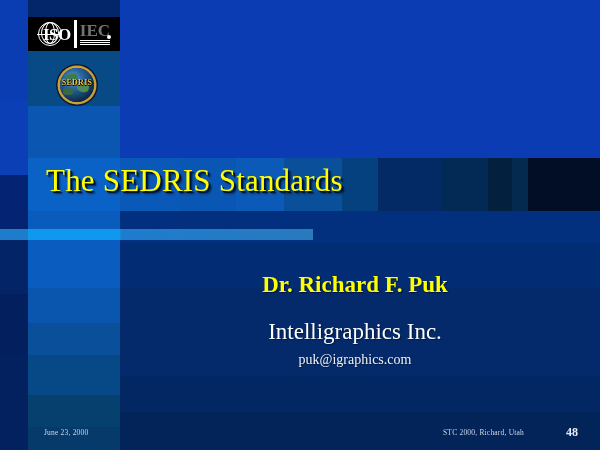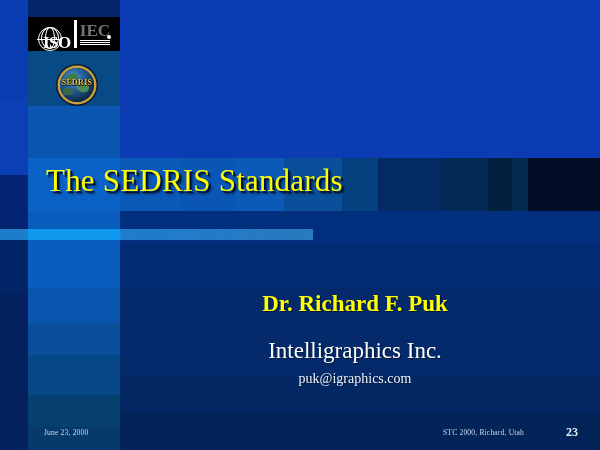--- a/index.html
+++ b/index.html
@@ -51,21 +51,21 @@
     left: 28px; top: 229px; width: 92px; height: 11px; background: #0e99ee;
   }
 
   
   .isoiec {
     left: 28px; top: 17px; width: 92px; height: 34px;
     background: #000;
     display: flex; align-items: center; justify-content: center;
   }
   .isoiec .iso-g {
-    display: flex; align-items: flex-end; height: 100%;
+    display: flex; align-items: center; height: 100%;
   }
   .iso-word {
     color: #fff;
     font-family: "Liberation Serif", "DejaVu Serif", serif;
     font-weight: bold;
     font-size: 17px;
     letter-spacing: -0.5px;
     line-height: 1;
   }
   .iso-globe {
@@ -134,21 +134,20 @@
     left: 120px; top: 272px; width: 470px;
     text-align: center;
   }
   .presenter {
     color: #ffff00;
     font-family: "Liberation Serif","DejaVu Serif",serif;
     font-weight: bold;
     font-size: 23px;
     line-height: 1.15;
     text-shadow: 1px 1px 1px rgba(0,0,0,0.5);
-    margin-top: 19px;
   }
   .company {
     color: #ffffff;
     font-family: "Liberation Serif","DejaVu Serif",serif;
     font-size: 23px;
     line-height: 1.35;
     margin-top: 18px;
     text-shadow: 1px 1px 1px rgba(0,0,0,0.45);
   }
   .email {
@@ -267,15 +266,15 @@
   <div class="slide-title">The SEDRIS Standards</div>
 
   <div class="byline">
     <div class="presenter">Dr. Richard F. Puk</div>
     <div class="company">Intelligraphics Inc.</div>
     <div class="email">puk@igraphics.com</div>
   </div>
 
   <div class="footer-date">June 23, 2000</div>
   <div class="footer-event">STC 2000, Richard, Utah</div>
-  <div class="footer-page">23</div>
+  <div class="footer-page">48</div>
 
 </div>
 
 </body></html>

